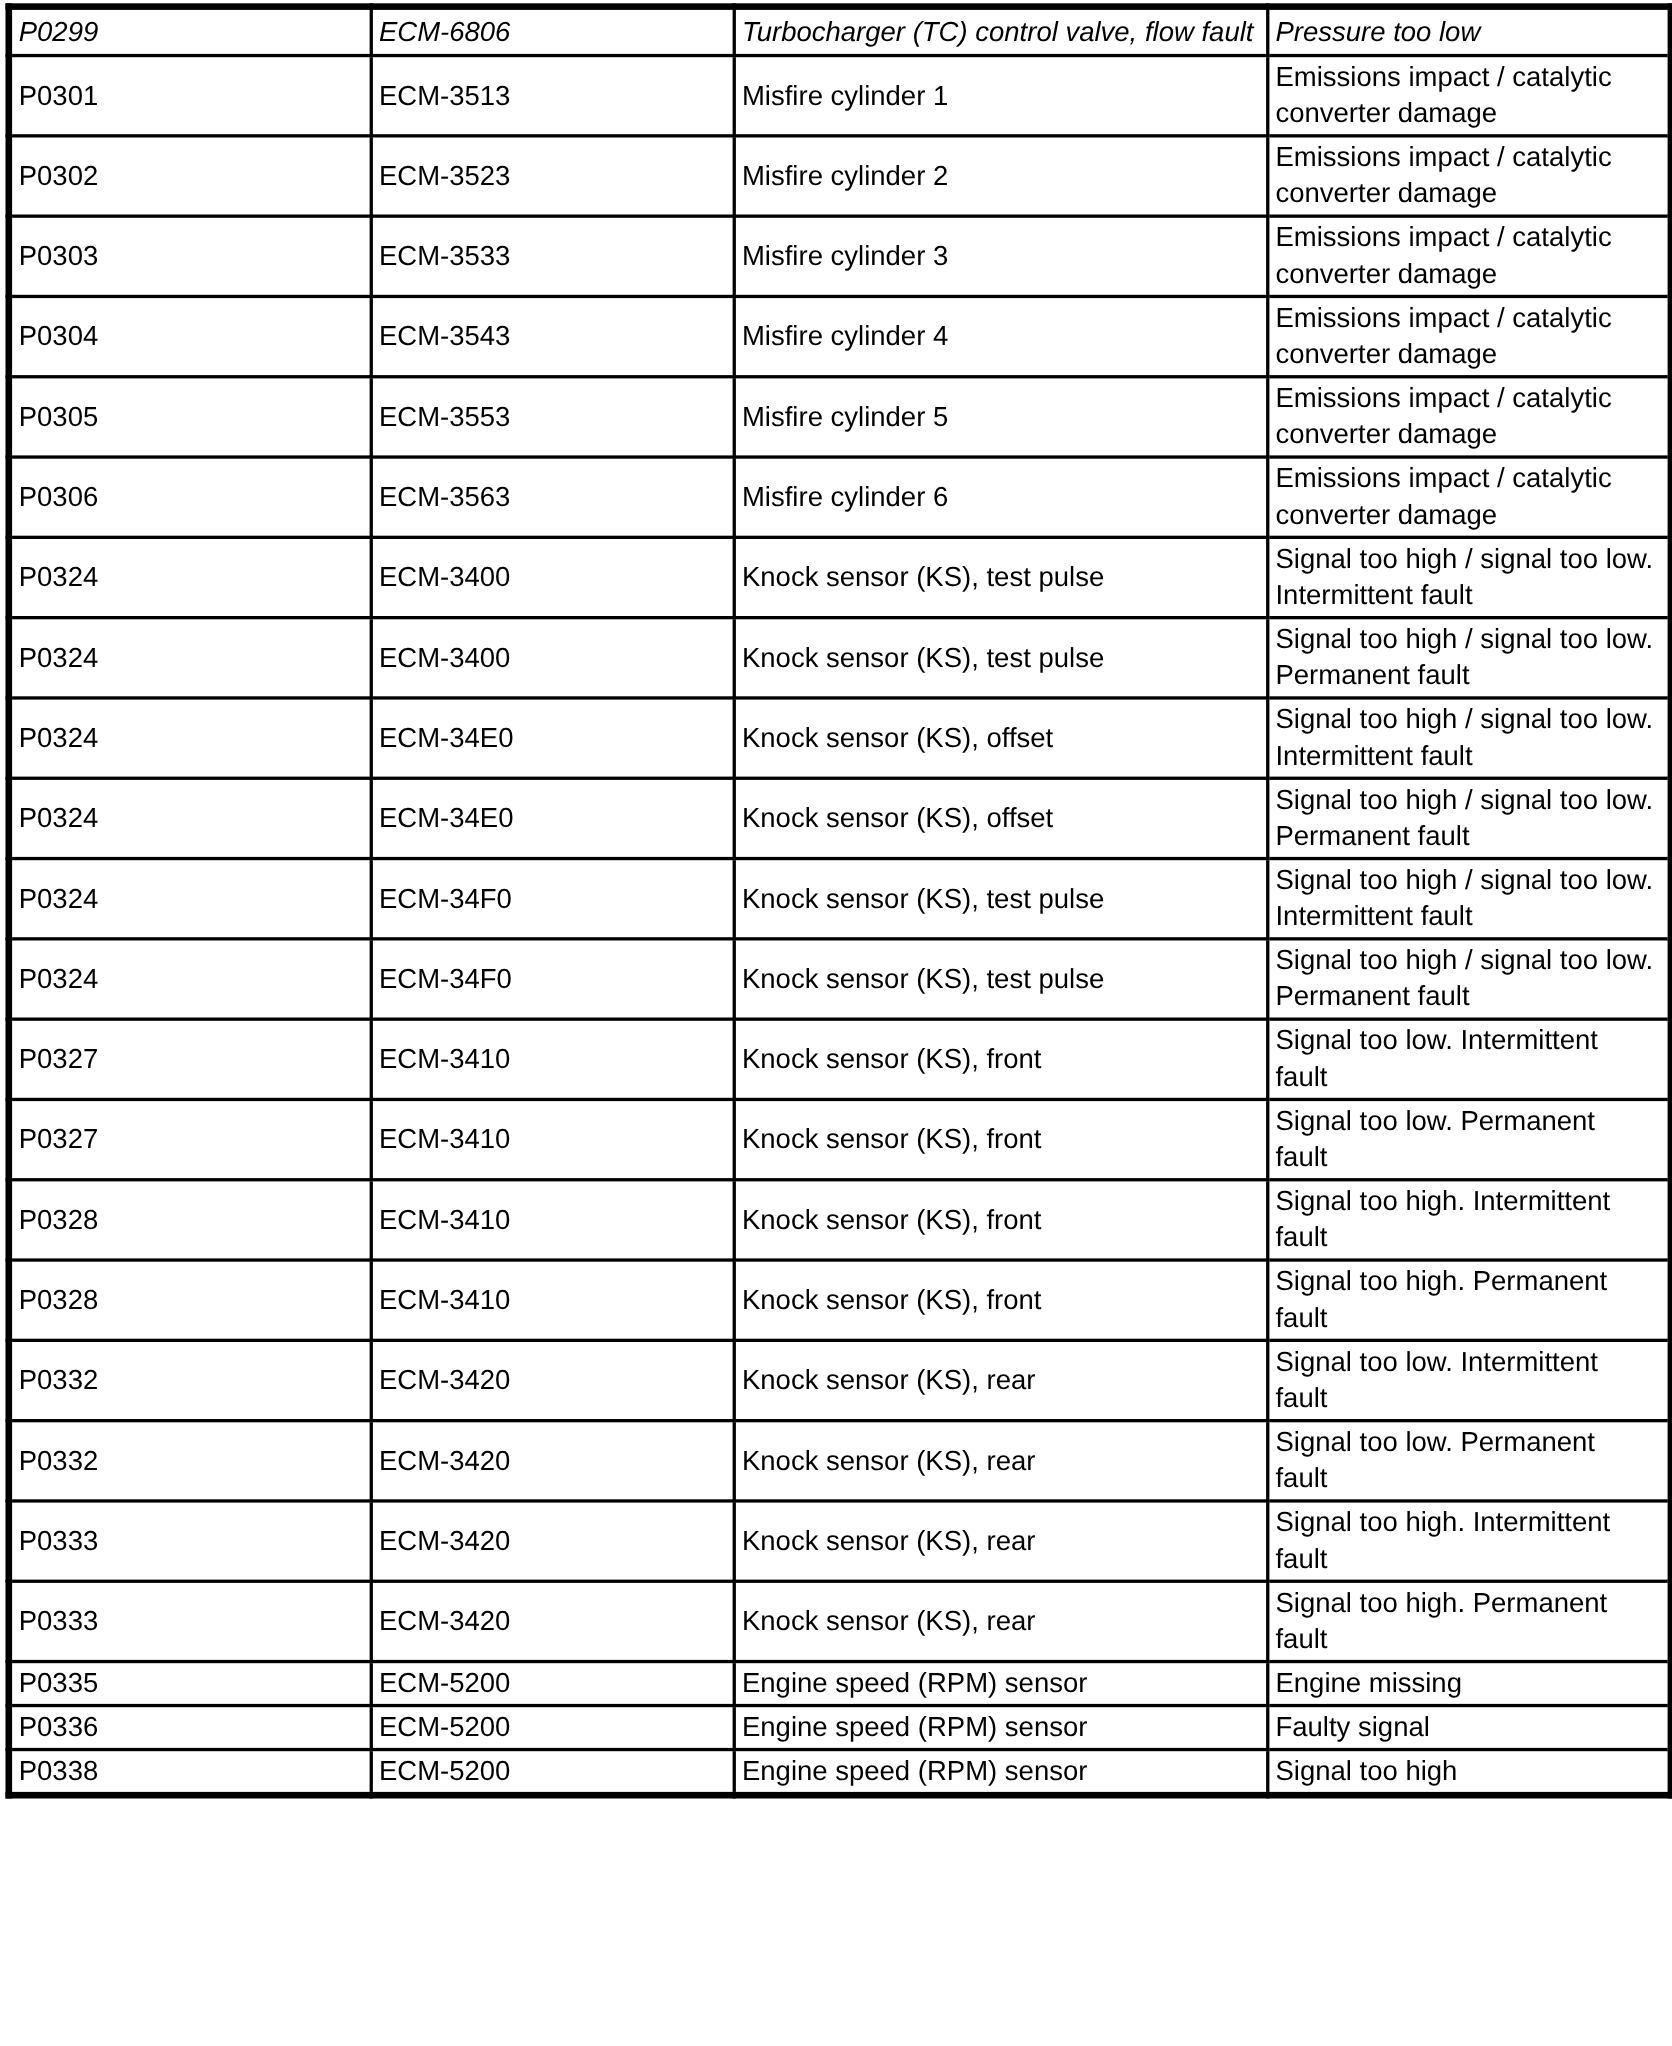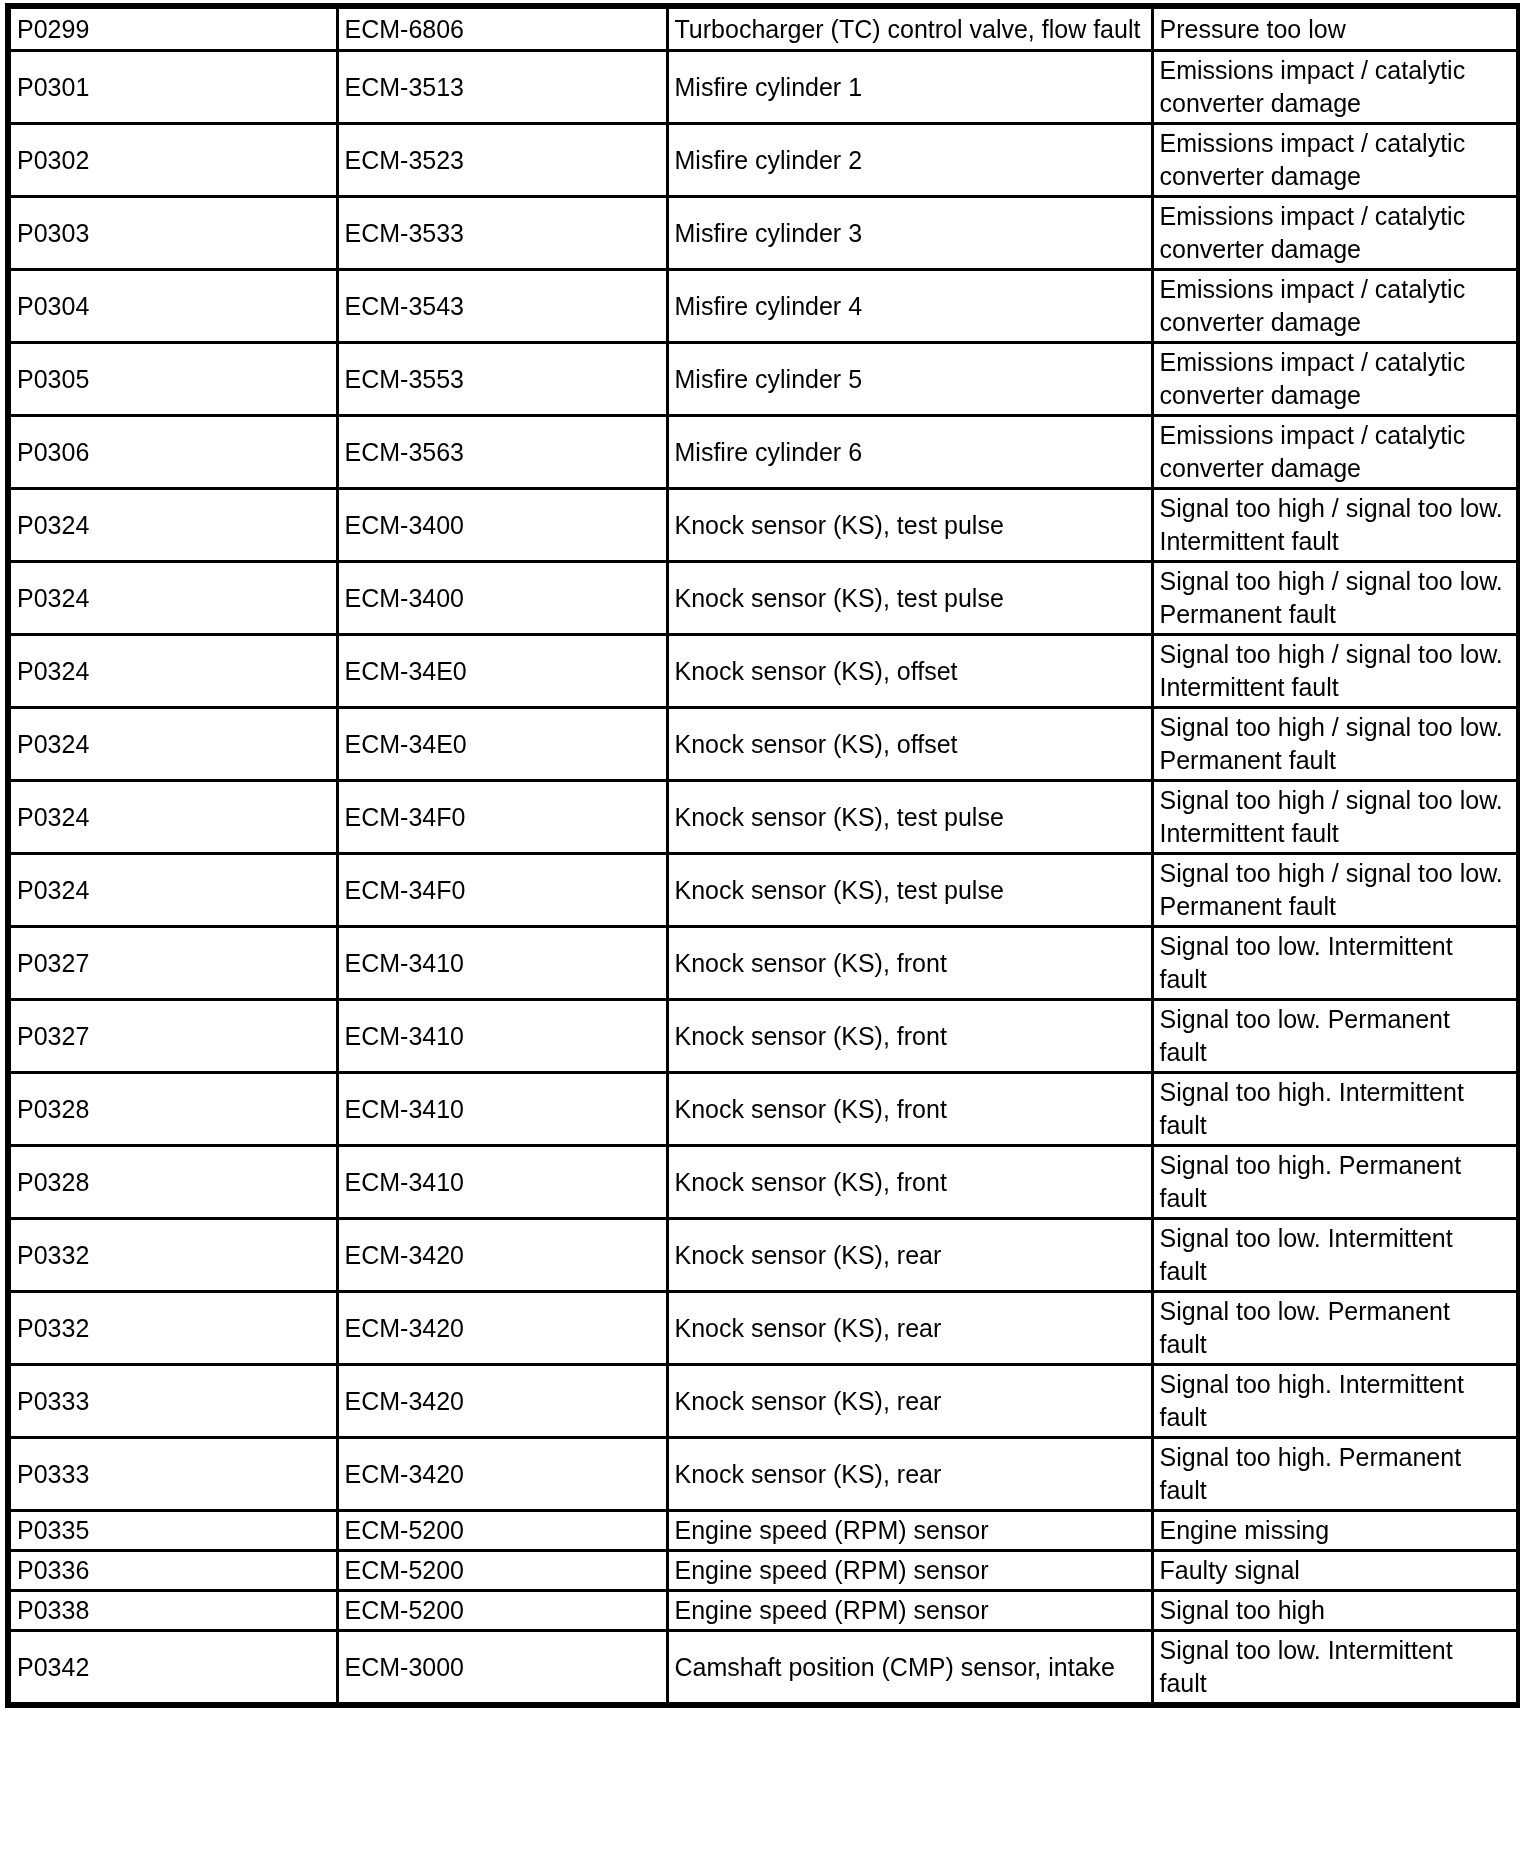--- a/index.html
+++ b/index.html
@@ -32,20 +32,21 @@
     vertical-align: middle;
     padding: 2px 6px 2px 6px;
     white-space: pre-line;      
     overflow: hidden;
   }
   table.dtc-table td:nth-child(3) {
     padding-right: 2px;         
   }
   table.dtc-table tr:first-child td {
     height: 36px;               
+    font-style: italic;
   }
   col.c1 { width: 329px; }
   col.c2 { width: 330px; }
   col.c3 { width: 485px; }
   col.c4 { width: 367px; }
 </style>
 </head>
 <body>
 
 <div class="page">
@@ -215,22 +216,15 @@
           <td>ECM-5200</td>
           <td>Engine speed (RPM) sensor</td>
           <td>Faulty signal</td>
         </tr>
         <tr>
           <td>P0338</td>
           <td>ECM-5200</td>
           <td>Engine speed (RPM) sensor</td>
           <td>Signal too high</td>
         </tr>
-        <tr>
-          <td>P0342</td>
-          <td>ECM-3000</td>
-          <td>Camshaft position (CMP) sensor, intake</td>
-          <td>Signal too low. Intermittent
-fault</td>
-        </tr>
       </tbody>
   </table>
 </div>
 
 </body></html>

